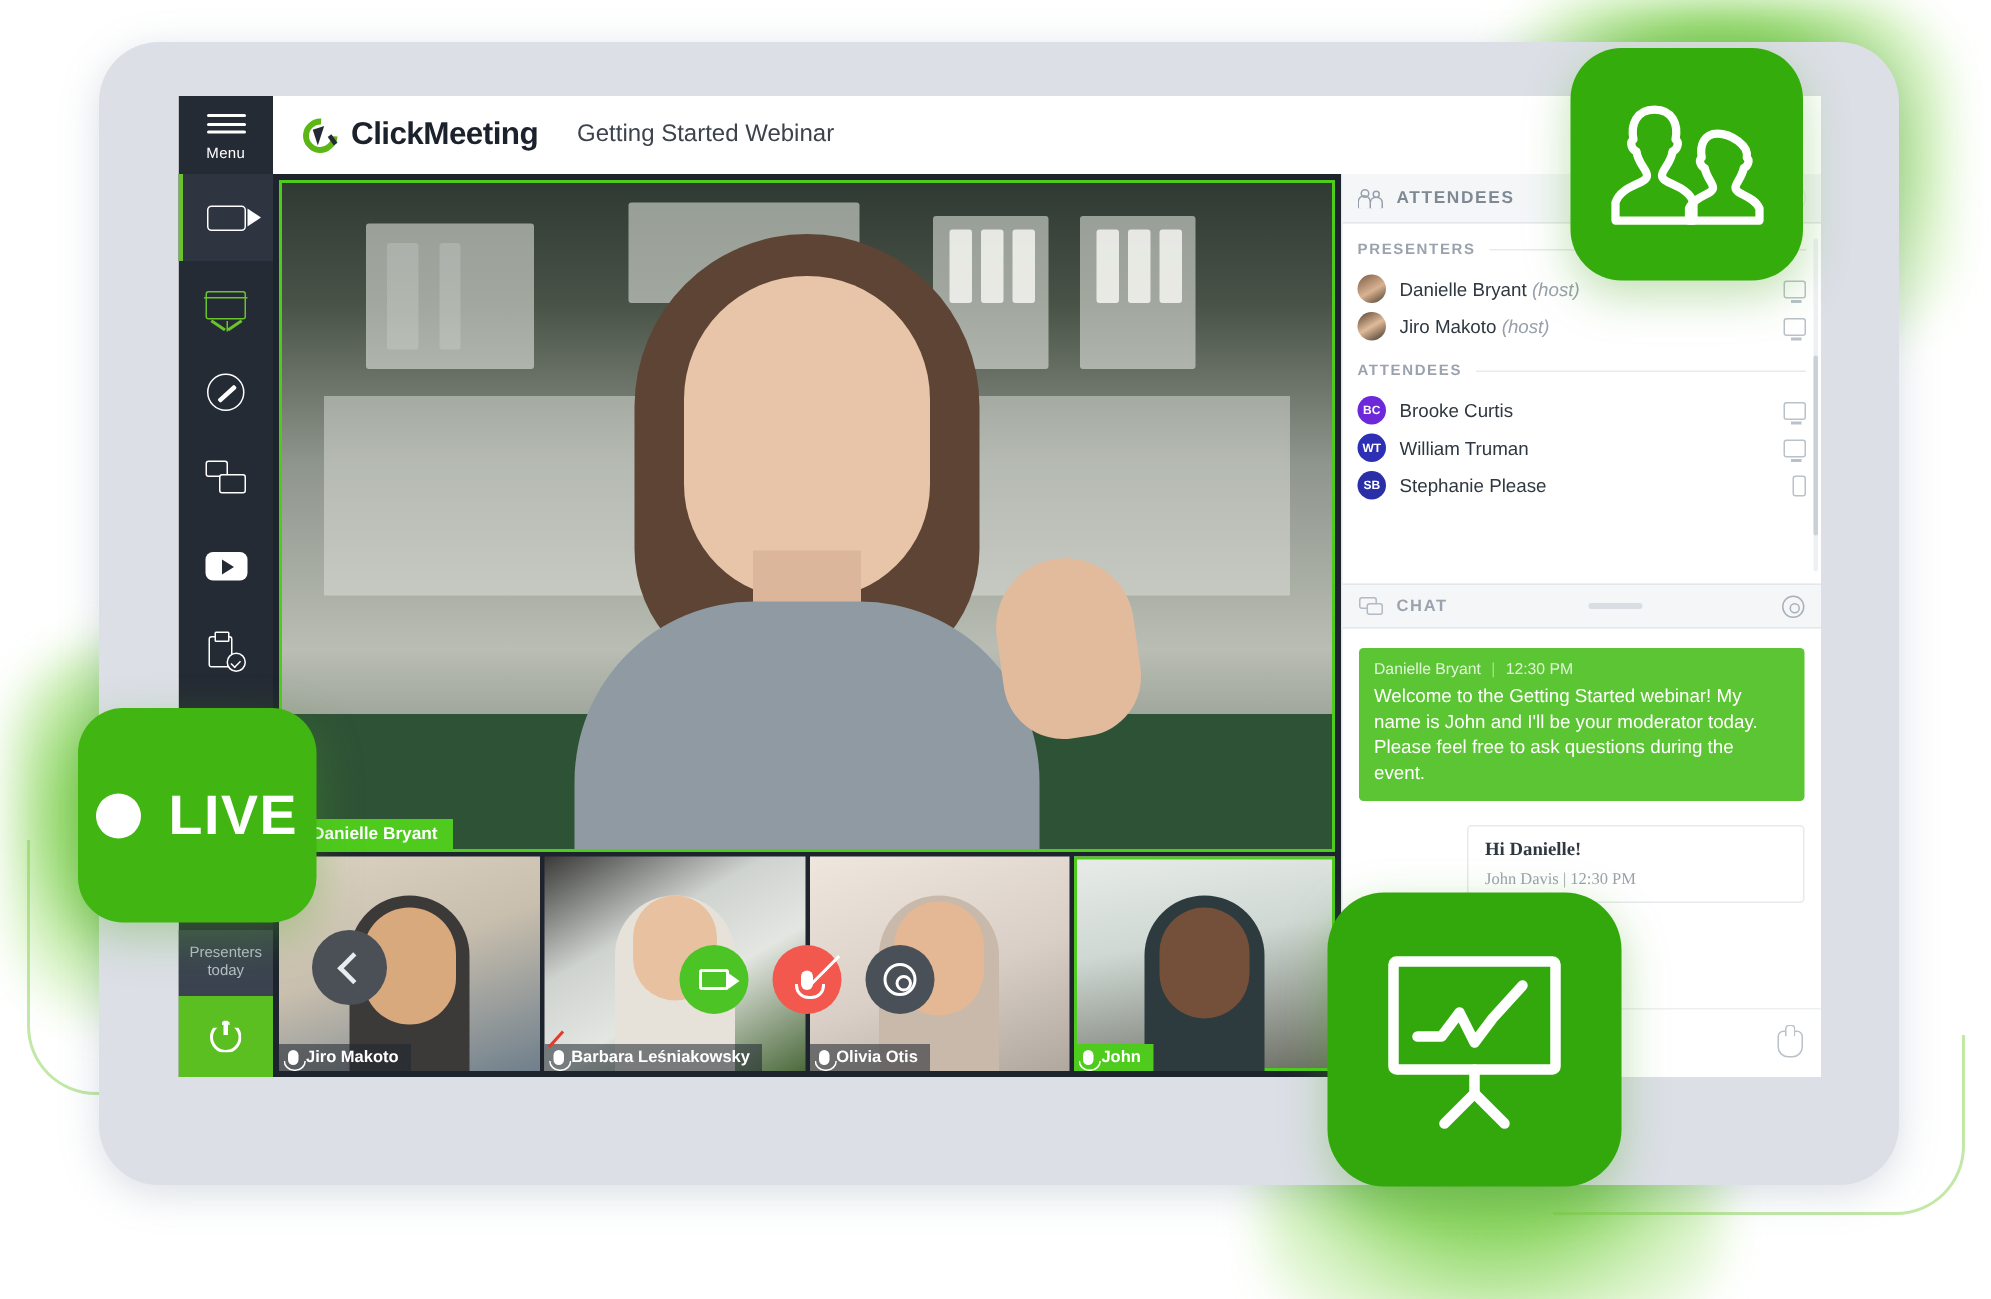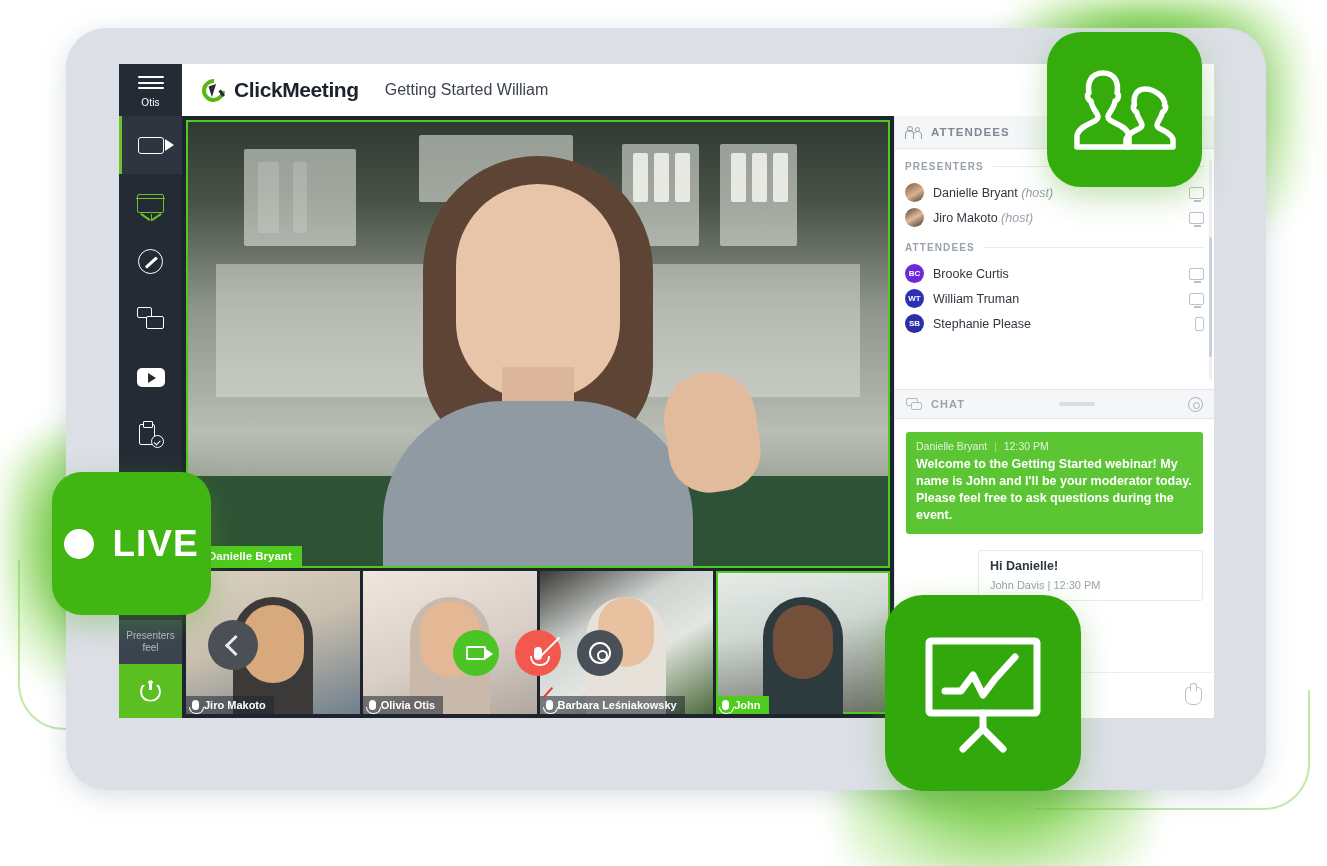--- a/index.html
+++ b/index.html
@@ -277,22 +277,22 @@
   .ico-chat i{position:absolute;border:1.5px solid #b2bac2;border-radius:2px;}
   .ico-chat i:nth-child(1){left:0;top:0;width:12px;height:8px;}
   .ico-chat i:nth-child(2){left:5px;top:4px;width:11px;height:8px;background:#f4f6f8;}
   .ch-title{font-size:11px;color:#9aa3ad;letter-spacing:1.1px;font-weight:bold;}
   .grabber{width:36px;height:4px;border-radius:2px;background:#d8dee4;margin:0 auto;}
 
   .chat-body{flex:1;padding:13px 11px 0;overflow:hidden;min-height:0;}
   .msg-in{background:#5cc533;color:#fff;border-radius:3px;padding:8px 10px 10px;}
   .msg-meta{font-size:10.5px;opacity:.82;margin-bottom:4px;}
   .msg-meta .dot{opacity:.55;padding:0 4px;}
-  .msg-txt{font-size:12.5px;font-weight:bold;line-height:17px;}
-  .msg-out{margin-top:16px;margin-left:72px;border:1px solid #e6e9ed;border-radius:3px;padding:8px 11px 9px;background:#fff;}
+  .msg-txt{font-size:12.5px;font-weight:normal;line-height:17px;}
+  .msg-out{margin-top:16px;margin-left:72px;border:1px solid #e6e9ed;border-radius:3px;padding:8px 11px 9px;background:#fff;font-family:Liberation Serif, serif;}
   .msg-out .t{font-size:12.5px;font-weight:bold;color:#2f3740;}
   .msg-out .m{font-size:11px;color:#9aa3ad;margin-top:6px;}
 
   .chat-input{height:46px;border-top:1px solid #eceff2;display:flex;align-items:center;padding:0 12px;flex:none;position:relative;}
   .ci-field{flex:1;font-size:12px;color:#b5bcc4;}
   .ico-hand{width:17px;height:18px;border:1.8px solid #b9c1c9;border-radius:4px 4px 7px 7px;position:relative;margin-left:auto;}
   .ico-hand::after{content:"";position:absolute;left:4px;top:-5px;width:5px;height:7px;border:1.8px solid #b9c1c9;border-bottom:none;border-radius:3px 3px 0 0;background:#fff;}
 
   
   .tile {
@@ -325,30 +325,30 @@
     <div class="tablet-inner">
       <div class="app">
 
         <div class="header">
           <div class="menu-btn">
             <div class="burger">
                 <i></i>
                 <i></i>
                 <i></i>
               </div>
-            <div class="menu-lbl">Otis</div>
+            <div class="menu-lbl">Menu</div>
           </div>
           <div class="brand">
             <div class="brand-mark">
               <div class="ring"></div>
                 <div class="cursor"></div>
             </div>
             <div class="brand-txt">ClickMeeting</div>
           </div>
-          <div class="webinar-title">Getting Started William</div>
+          <div class="webinar-title">Getting Started Webinar</div>
 
         </div>
 
         <div class="body">
 
           <div class="rail">
             <div class="rail-item active">
               <div class="ri-cam"></div>
             </div>
             <div class="rail-item">
@@ -375,21 +375,21 @@
             <div class="rail-item">
               <div class="ri-clip">
                 <div class="pad"></div>
                   <div class="chk"></div>
               </div>
             </div>
             <div class="rail-bottom">
               <div class="presenters-only">
                 <div>
                   <div>Presenters</div>
-                  <div>feel</div>
+                  <div>today</div>
                 </div>
               </div>
               <div class="power-btn">
                 <div class="ico-power"></div>
               </div>
             </div>
           </div>
 
           <div class="video-col">
             <div class="main-video">
@@ -425,35 +425,35 @@
 
               <div class="thumb t1">
                 <div class="t-figure"></div>
                   <div class="t-face"></div>
                 <div class="t-name">
                   <span class="mic-ico"></span>
                   <span>Jiro Makoto</span>
                 </div>
               </div>
 
+              <div class="thumb t2">
+                <div class="t-figure"></div>
+                  <div class="t-face"></div>
+                <div class="t-name">
+                  <span class="mic-ico mic-off"></span>
+                  <span>Barbara Leśniakowsky</span>
+                </div>
+              </div>
+
               <div class="thumb t3">
                 <div class="t-figure"></div>
                   <div class="t-face"></div>
                 <div class="t-name">
                   <span class="mic-ico"></span>
                   <span>Olivia Otis</span>
-                </div>
-              </div>
-
-              <div class="thumb t2">
-                <div class="t-figure"></div>
-                  <div class="t-face"></div>
-                <div class="t-name">
-                  <span class="mic-ico mic-off"></span>
-                  <span>Barbara Leśniakowsky</span>
                 </div>
               </div>
 
               <div class="thumb t4 sel">
                 <div class="t-figure"></div>
                   <div class="t-face"></div>
                 <div class="t-name green">
                   <span class="mic-ico"></span>
                   <span>John</span>
                 </div>

